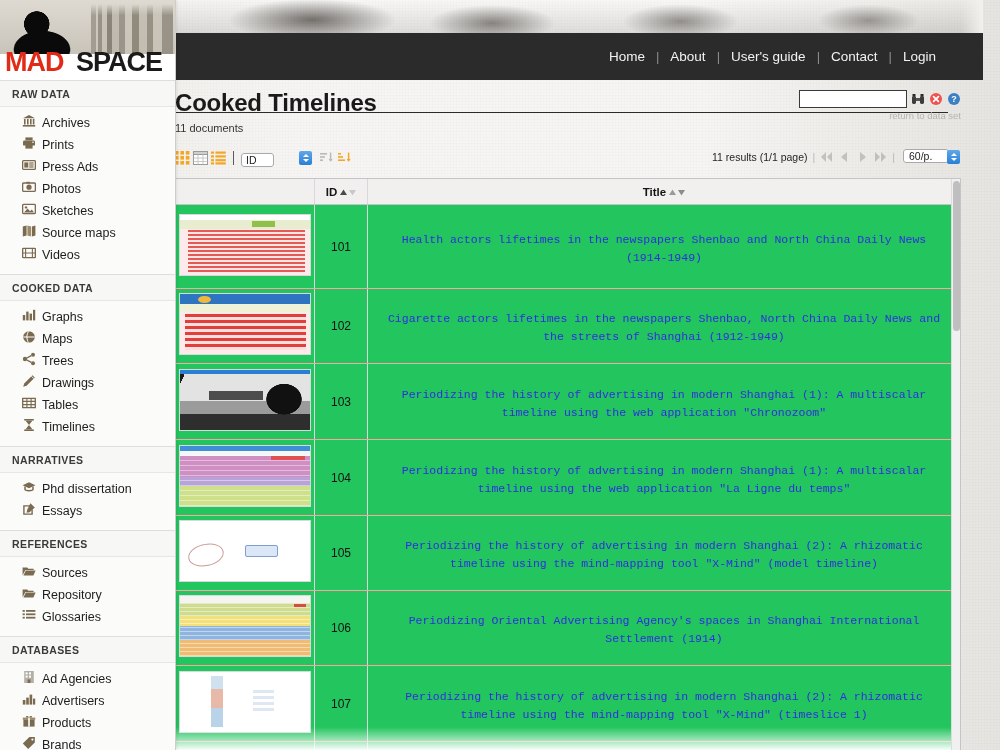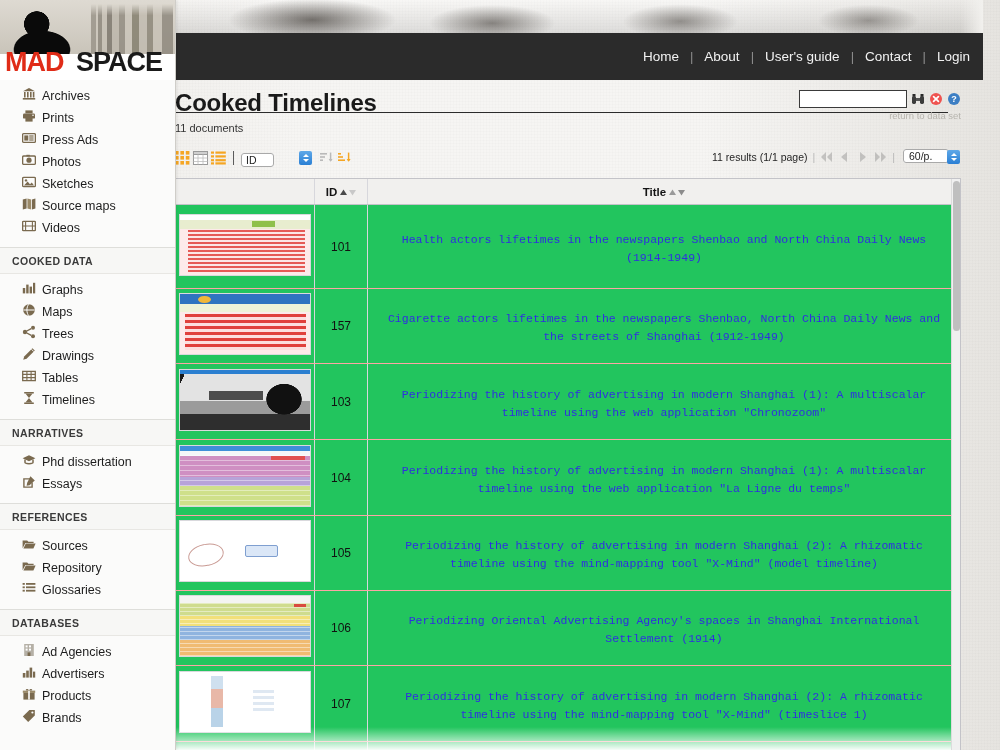--- a/index.html
+++ b/index.html
@@ -77,21 +77,21 @@
       radial-gradient(ellipse 90px 26px at 40% 70%, rgba(20,14,8,.45), transparent 70%),
       radial-gradient(ellipse 80px 24px at 63% 65%, rgba(20,14,8,.40), transparent 72%),
       radial-gradient(ellipse 70px 22px at 86% 62%, rgba(20,14,8,.35), transparent 72%),
       linear-gradient(180deg, rgba(255,255,255,.18), rgba(0,0,0,.10));}
   .banner .fade-r{position:absolute;right:0;top:0;width:22px;height:100%;
     background:linear-gradient(90deg,rgba(242,241,238,0),#f2f1ee);}
 
   
   .topnav{position:absolute;left:165px;top:33px;width:818px;height:47px;
     background:#2b2b2b;z-index:2;display:flex;align-items:center;justify-content:flex-end;
-    padding-right:2px;box-sizing:border-box;}
+    padding-right:36px;box-sizing:border-box;}
   .topnav a{color:#f2f2f2;font-size:13.5px;text-decoration:none;padding:0 11px;cursor:pointer;}
   .topnav .sep{color:#8d8d8d;font-size:13px;}
 
   
   .main{position:absolute;left:165px;top:80px;width:818px;height:670px;z-index:2;
     box-sizing:border-box;padding:0 0 0 10px;}
   .titlebar{position:relative;padding:9px 0 0 0;}
   .ptitle{font-size:24px;font-weight:bold;color:#1a1a1a;letter-spacing:-.2px;
     display:inline-block;}
   .title-rule{position:absolute;left:0;right:35px;top:32px;height:1px;background:#2b2b2b;}
@@ -223,20 +223,21 @@
 
     <div class="logo">
       <div class="photo"></div>
       <div class="sky"></div>
       <div class="strip"></div>
       <span class="mad">MAD</span>
       <span class="space">SPACE</span>
     </div>
 
     <div id="sidebar-sections">
+        <div class="sec-head">RAW DATA</div>
         <div class="sec-body">
           <div class="nav-item">
             <span class="ico">
               <svg width="14" height="14" viewBox="0 0 14 14">
                 <path d="M7 1 L13 4.2 H1Z" fill="#7a6a4f"></path>
                 <rect x="2" y="5" width="1.6" height="5.5" fill="#7a6a4f"></rect>
                 <rect x="5" y="5" width="1.6" height="5.5" fill="#7a6a4f"></rect>
                 <rect x="8" y="5" width="1.6" height="5.5" fill="#7a6a4f"></rect>
                 <rect x="10.8" y="5" width="1.6" height="5.5" fill="#7a6a4f"></rect>
                 <rect x="0.8" y="11" width="12.4" height="1.6" fill="#7a6a4f"></rect>
@@ -685,21 +686,21 @@
           </tr>
         </thead>
         <tbody id="table-body">
             <tr style="height: 84px;">
               <td class="c-thumb"><span class="thumb tb101"></span></td>
               <td class="c-id">101</td>
               <td class="c-title"><a class="rowlink">Health actors lifetimes in the newspapers Shenbao and North China Daily News (1914-1949)</a></td>
             </tr>
             <tr style="height: 45px;">
               <td class="c-thumb"><span class="thumb tb102"></span></td>
-              <td class="c-id">157</td>
+              <td class="c-id">102</td>
               <td class="c-title"><a class="rowlink">Cigarette actors lifetimes in the newspapers Shenbao, North China Daily News and the streets of Shanghai (1912-1949)</a></td>
             </tr>
             <tr style="height: 76px;">
               <td class="c-thumb"><span class="thumb tb103"></span></td>
               <td class="c-id">103</td>
               <td class="c-title"><a class="rowlink">Periodizing the history of advertising in modern Shanghai (1): A multiscalar timeline using the web application "Chronozoom"</a></td>
             </tr>
             <tr style="height: 76px;">
               <td class="c-thumb"><span class="thumb tb104"></span></td>
               <td class="c-id">104</td>

